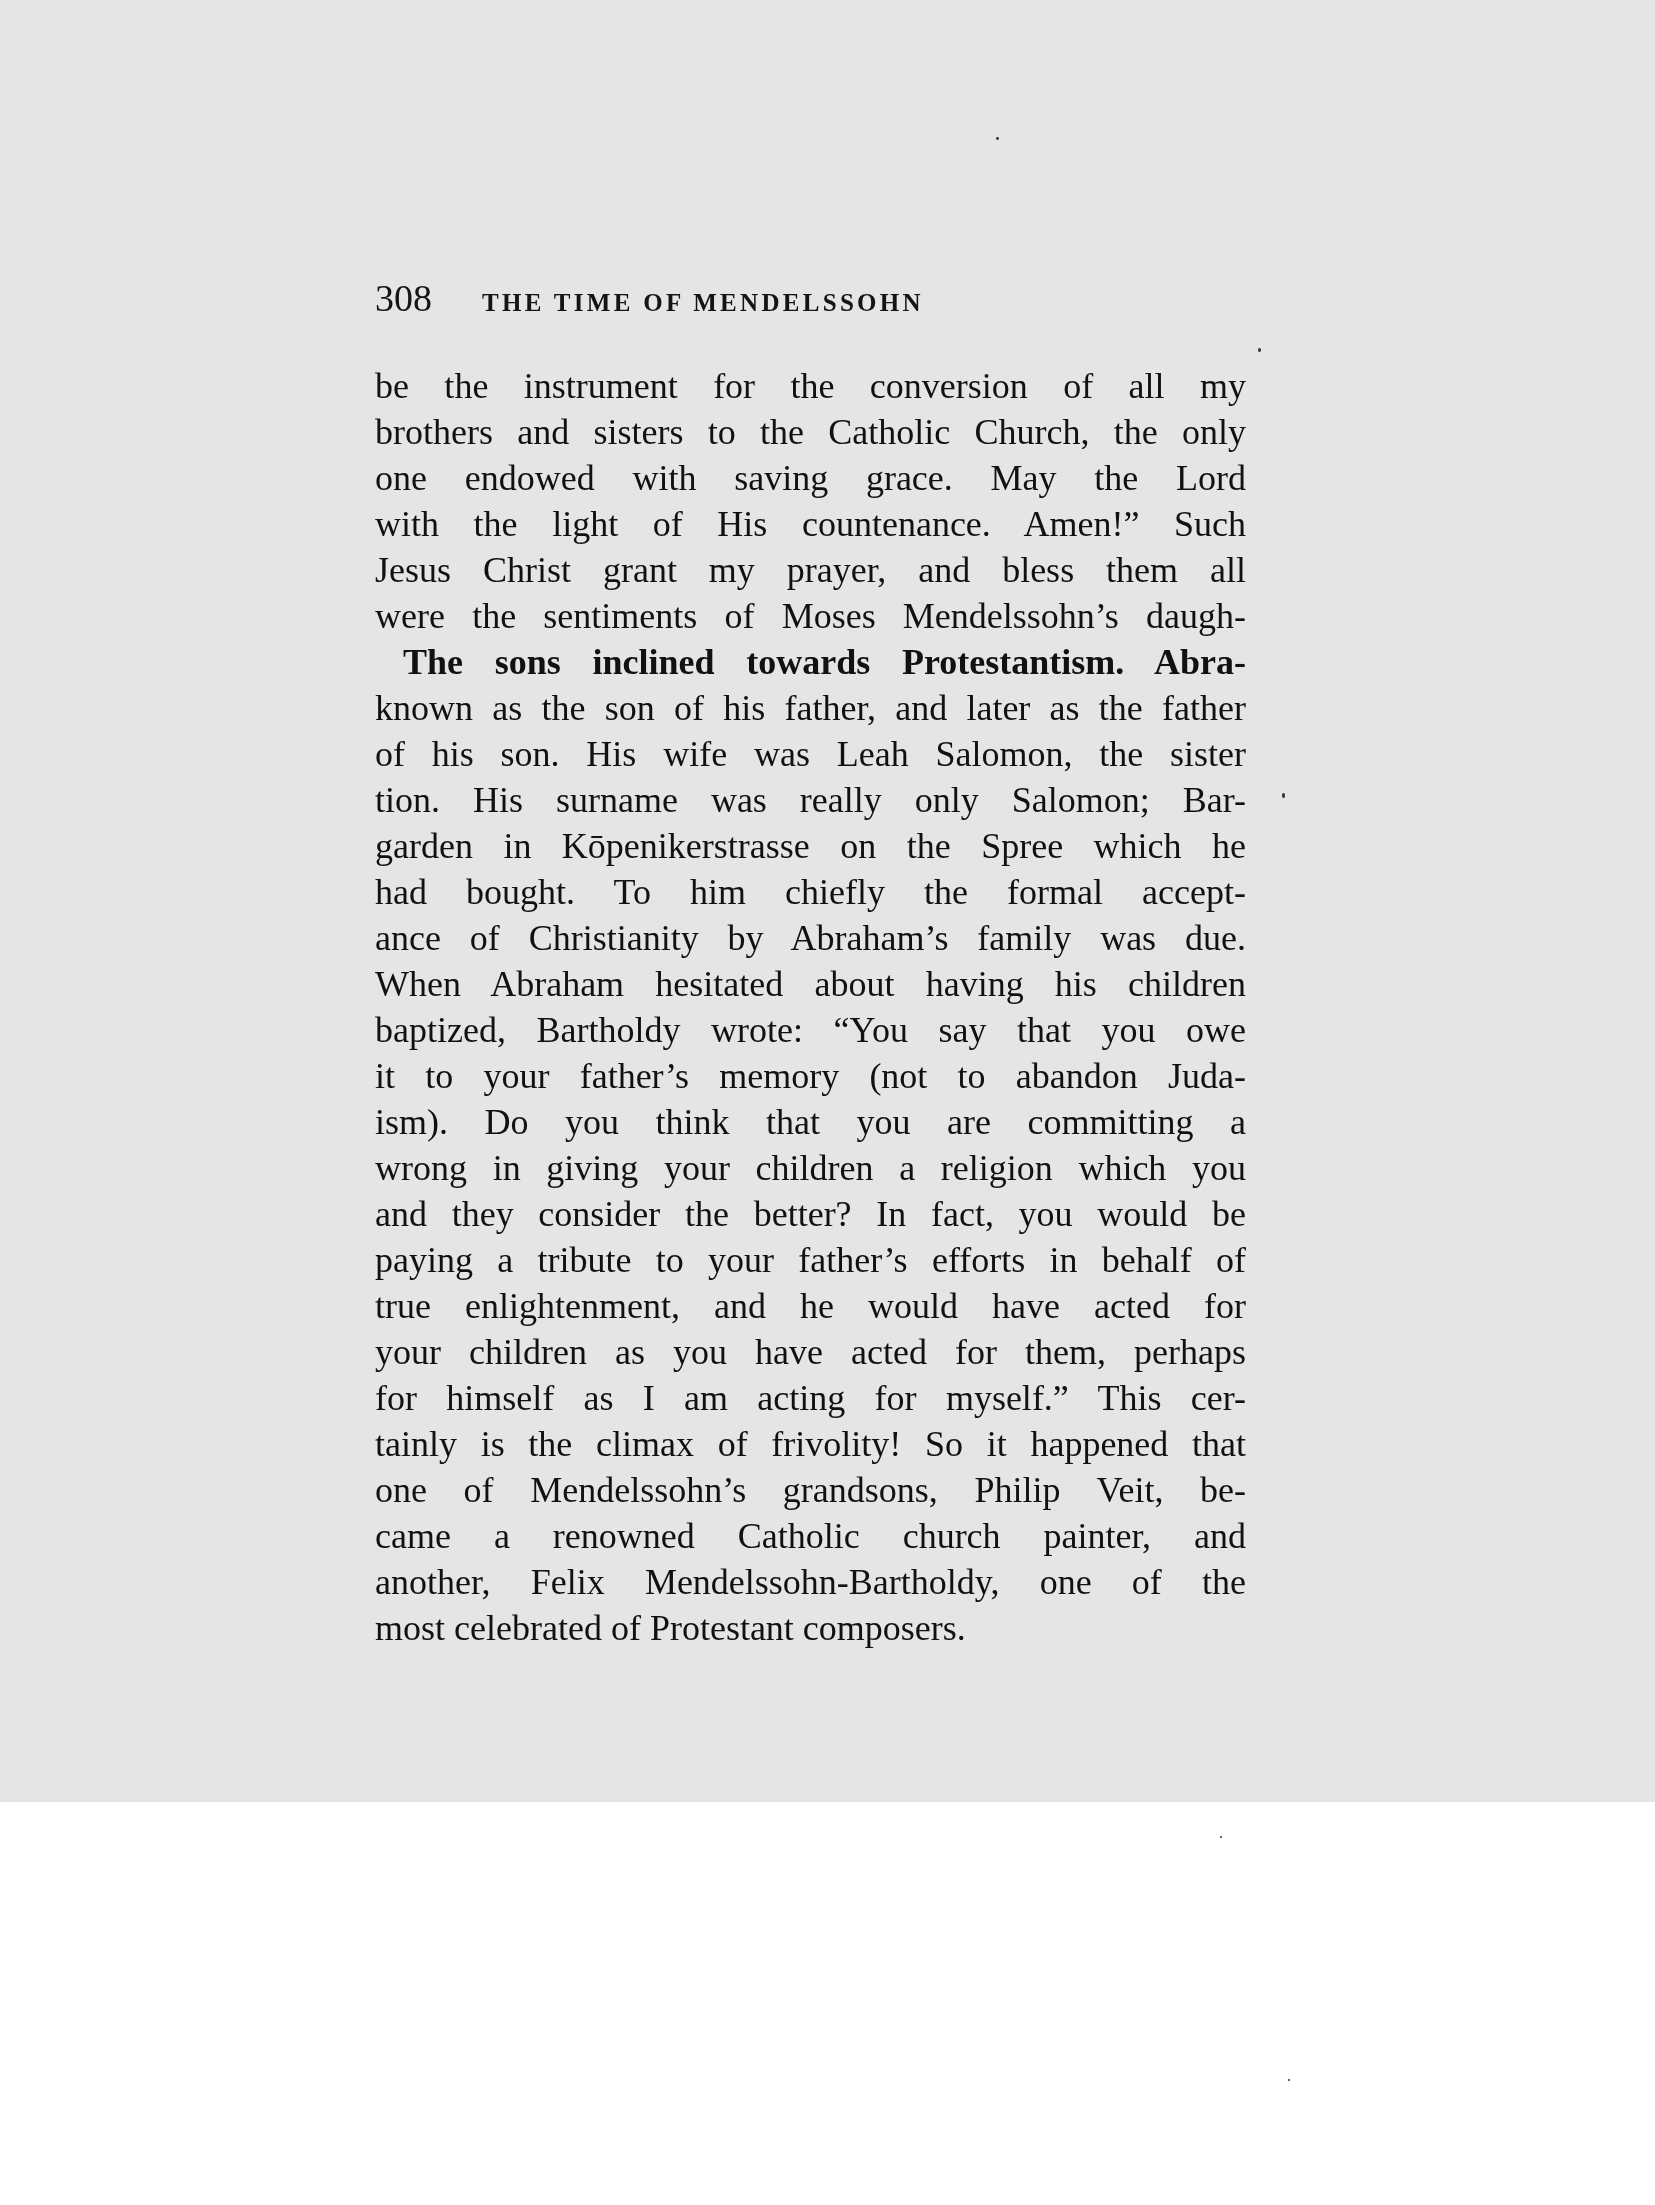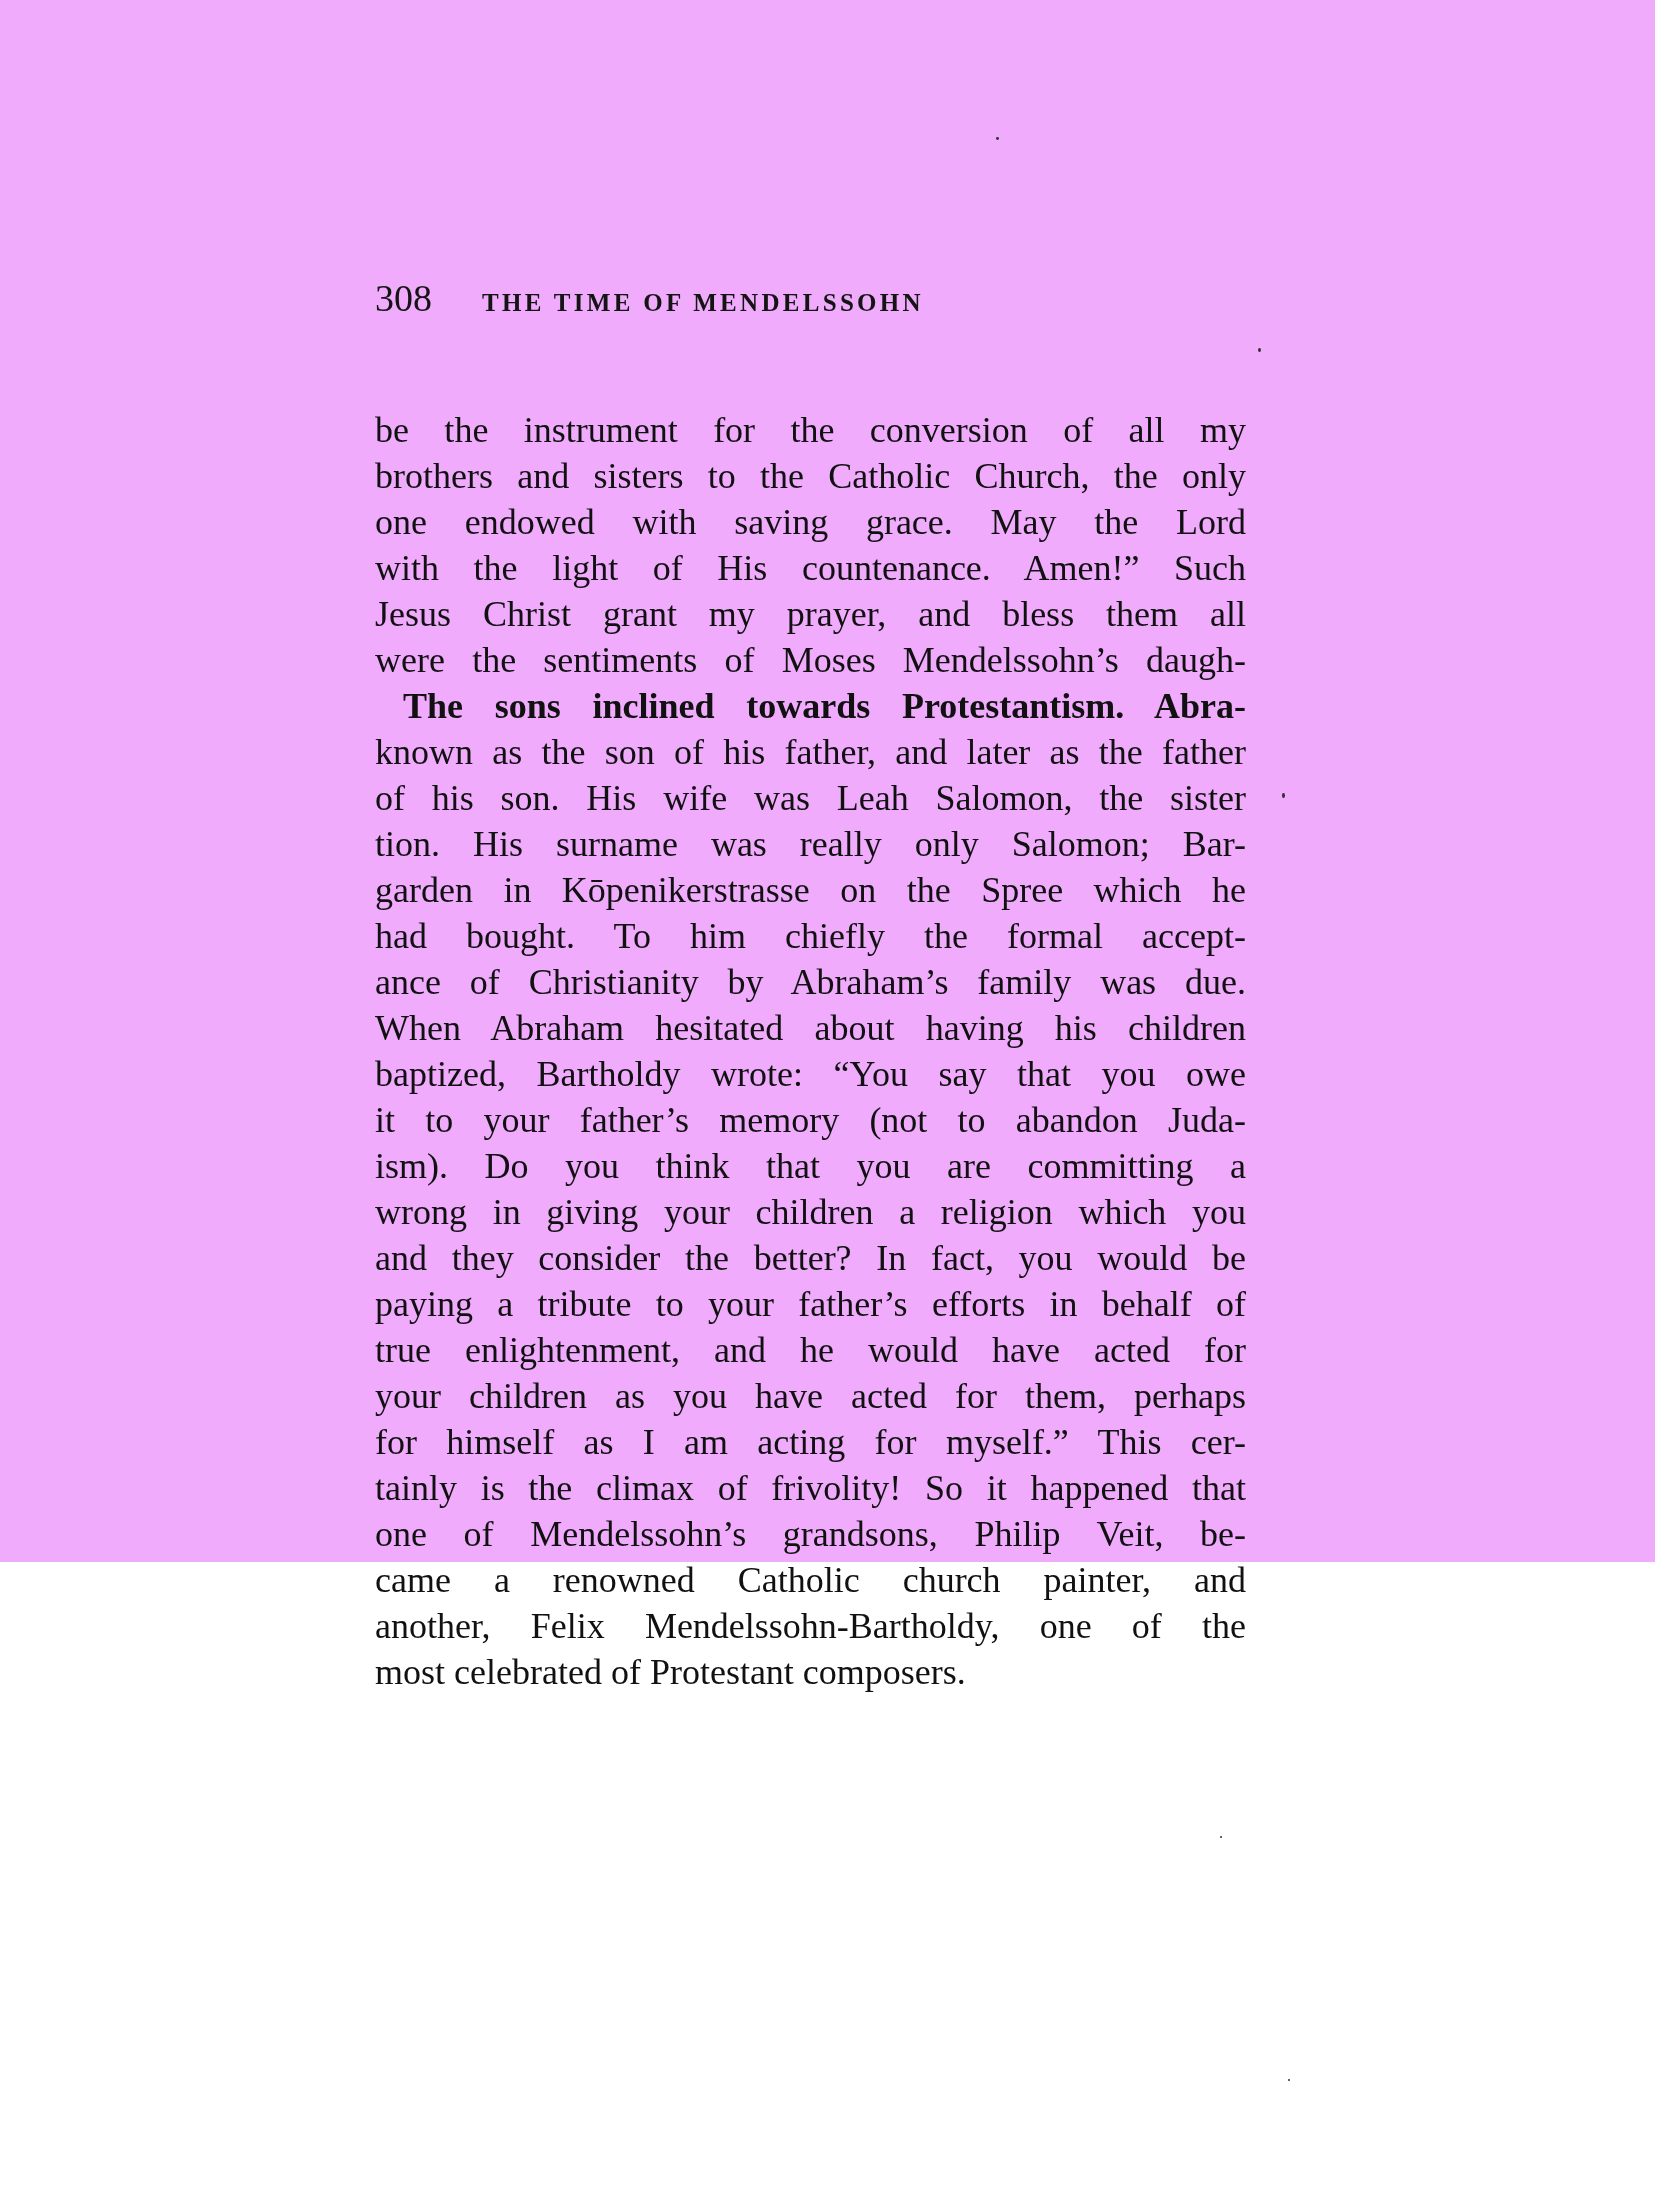--- a/index.html
+++ b/index.html
@@ -1,24 +1,24 @@
 <!DOCTYPE html>
 <html style="font-size:15px"><head>
 <meta charset="utf-8">
 <style>
   html, body { margin: 0; padding: 0; background: #ffffff; }
   body { width: 1655px; height: 2205px; position: relative; overflow: hidden; }
-  .page { position: absolute; left: 0; top: 0; width: 1655px; height: 1562px; background: #f0abfc; }
+  .page { position: absolute; left: 0; top: 0; width: 1655px; height: 1802px; background: #e5e5e5; }
   .running-head { position: absolute; left: 375px; top: 275px; width: 866px; height: 47px;
     font-family: "Liberation Serif", "DejaVu Serif", serif; color: #141414; }
   .page-number { position: absolute; left: 0; top: 0; font-size: 38px; line-height: 47px; }
   .running-title { position: absolute; left: 107px; top: 3.8px; font-size: 25px; line-height: 47px;
     font-weight: bold; letter-spacing: 3.3px; }
   .text-block { position: absolute; left: 375px; top: 363px; width: 871px;
-    font-family: "Liberation Serif", "DejaVu Serif", serif; font-size: 36px; color: #111111; margin-top: 44px; }
+    font-family: "Liberation Serif", "DejaVu Serif", serif; font-size: 36px; color: #111111; }
   .line { display: block; height: 46px; line-height: 46px; white-space: nowrap;
     text-align: justify; text-align-last: justify; }
   .line.last { text-align-last: left; }
   .line.indent { padding-left: 28px; font-weight: bold; }
   .speck { position: absolute; background: #333; border-radius: 50%; }
 </style>
 </head>
 <body>
 
 <div class="page">

